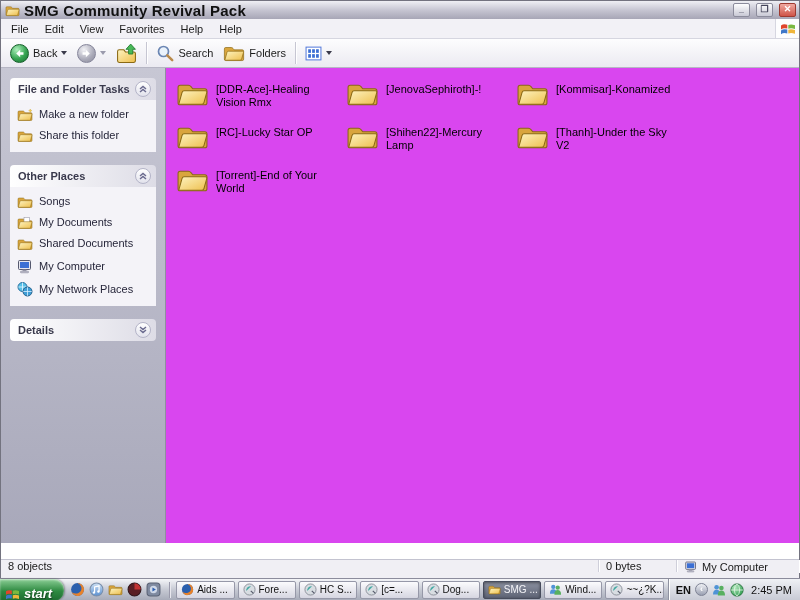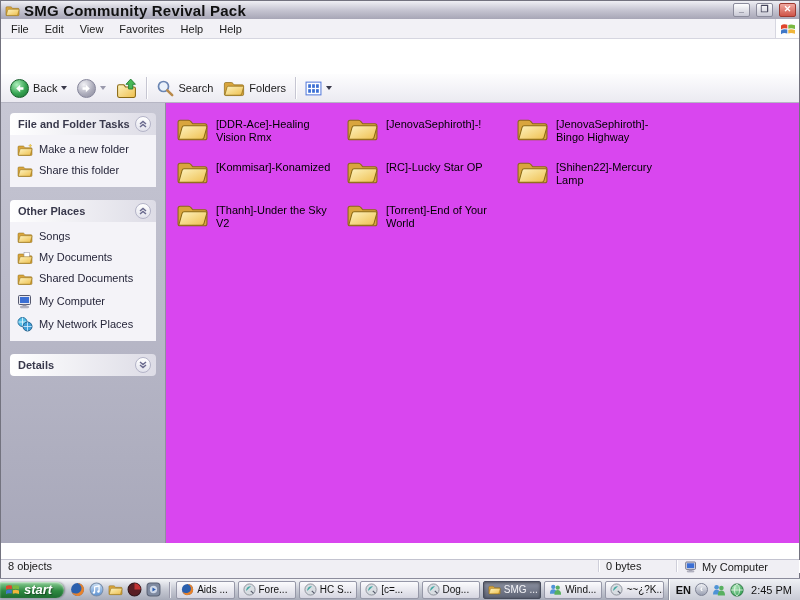--- a/index.html
+++ b/index.html
@@ -18,21 +18,21 @@
     color:#44445a; margin-left:2px; font-weight:bold; }
   .winbtn.close { background:linear-gradient(#f0a9a0,#cf5448); border-color:#9e3a30; color:#fff; }
 
   .menubar { height:20px; flex:0 0 20px; background:#f2f1f6; border-bottom:1px solid #d6d6e0;
     display:flex; align-items:center; padding-left:2px; }
   .menu-item { padding:3px 8px; color:#1a1a1a; }
   .menu-logo { margin-left:auto; width:24px; height:19px; background:#fdfdfe; border-left:1px solid #d6d6e0;
     display:flex; align-items:center; justify-content:center; }
 
   .toolbar { height:29px; flex:0 0 29px; background:linear-gradient(#fdfdfe,#ebeaf1);
-    border-bottom:1px solid #b6b6c4; display:flex; align-items:center; padding:0 4px;margin-top:35px; }
+    border-bottom:1px solid #b6b6c4; display:flex; align-items:center; padding:0 4px; }
   .tb-btn { display:flex; align-items:center; gap:4px; padding:2px 5px; border-radius:2px; height:26px; }
   .circle { width:19px; height:19px; border-radius:50%; display:flex; align-items:center; justify-content:center; }
   .circle.green { background:radial-gradient(circle at 35% 28%, #aef0bd, #36a452 55%, #1a6e30); border:1px solid #15602a; }
   .circle.gray  { background:radial-gradient(circle at 35% 28%, #f2f2f6, #a9a9b8 60%, #8c8c9c); border:1px solid #85859a; }
   .caret { width:0; height:0; border-left:3px solid transparent; border-right:3px solid transparent; border-top:4px solid #3a3a4a; }
   .caret.dim { border-top-color:#9a9aac; }
   .tb-sep { width:1px; height:22px; background:#c6c6d2; margin:0 4px; box-shadow:1px 0 0 #fff; }
   .tb-label { color:#1a1a1a; }
 
   .wbody { flex:1; display:flex; min-height:0; background:#fff; }
@@ -64,22 +64,22 @@
     display:flex; align-items:flex-start; color:#1a1a1a;margin-top:16px; }
   .sb-sec { display:flex; align-items:center; padding:0 7px; border-right:1px solid #cfcfda; box-shadow:1px 0 0 #fff; }
   .sb-left { flex:1; }
   .sb-mid { width:78px; flex:0 0 78px; }
   .sb-right { width:122px; flex:0 0 122px; gap:4px; border-right:none; }
   .sb-right .ticon16 { width:14px; height:13px; }
 
   
   .taskbar { height:22px; flex:0 0 22px; background:linear-gradient(#f4f5f8,#c7cad4 50%,#a8acba);
     display:flex; align-items:center; border-top:1px solid #8c8c9c; }
-  .start-btn { height:16px; background:linear-gradient(#8ccf96,#2e8a41 55%,#1d6b30);
-    border-radius:0 10px 10px 0; display:flex; align-items:center; gap:4px; padding:0 12px 0 5px;
+  .start-btn { height:22px; background:linear-gradient(#8ccf96,#2e8a41 55%,#1d6b30);
+    border-radius:0 10px 10px 0; display:flex; align-items:flex-end; gap:4px; padding:0 12px 0 5px;
     color:#fff; font-weight:bold; font-style:italic; font-size:13px;
     box-shadow:inset 0 1px 2px rgba(255,255,255,.55), 1px 0 2px rgba(0,0,0,.35); text-shadow:1px 1px 1px rgba(0,0,0,.4); }
   .ql { display:flex; align-items:center; gap:4px; padding:0 6px; }
   .ql .qicon { width:15px; height:15px; }
   .ql-sep { width:1px; height:16px; background:#9a9aab; box-shadow:1px 0 0 #e8e8ee; margin:0 2px; }
   .taskbtns { flex:1; display:flex; gap:3px; padding:0 4px; min-width:0; }
   .task-btn { flex:1 1 56px; max-width:66px; height:18px; border-radius:2px; border:1px solid #9698a8;
     background:linear-gradient(#fbfbfd,#d6d6e1); display:flex; align-items:center; gap:3px; padding:0 4px;
     overflow:hidden; white-space:nowrap; font-size:10px; color:#111; }
   .task-btn .qicon { width:13px; height:13px; flex:0 0 13px; }
@@ -378,26 +378,20 @@
         <div class="tile">
           <svg class="ficon">
               <use href="#s-folder"></use>
             </svg>
           <span class="flabel">[JenovaSephiroth]-!</span>
         </div>
         <div class="tile">
           <svg class="ficon">
               <use href="#s-folder"></use>
             </svg>
-          <span class="flabel">[JenovaSephiroth]-Bingo Highway</span>
-        </div>
-        <div class="tile">
-          <svg class="ficon">
-              <use href="#s-folder"></use>
-            </svg>
           <span class="flabel">[Kommisar]-Konamized</span>
         </div>
         <div class="tile">
           <svg class="ficon">
               <use href="#s-folder"></use>
             </svg>
           <span class="flabel">[RC]-Lucky Star OP</span>
         </div>
         <div class="tile">
           <svg class="ficon">

